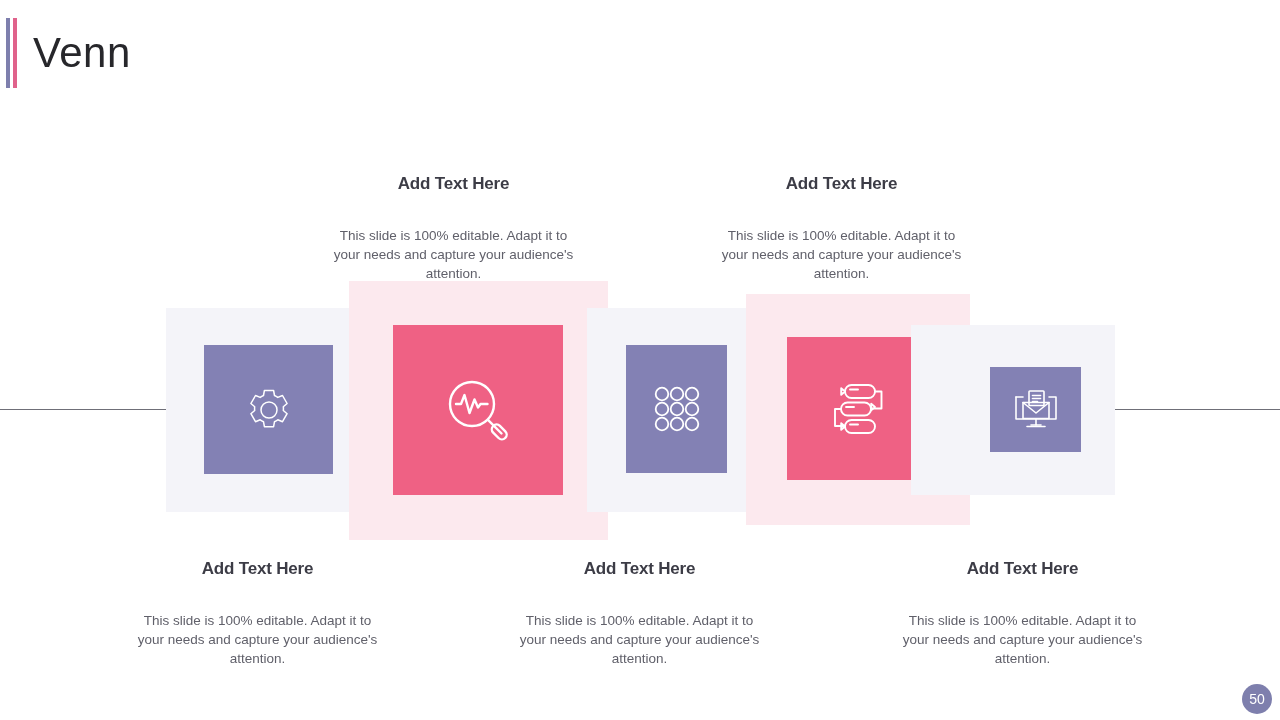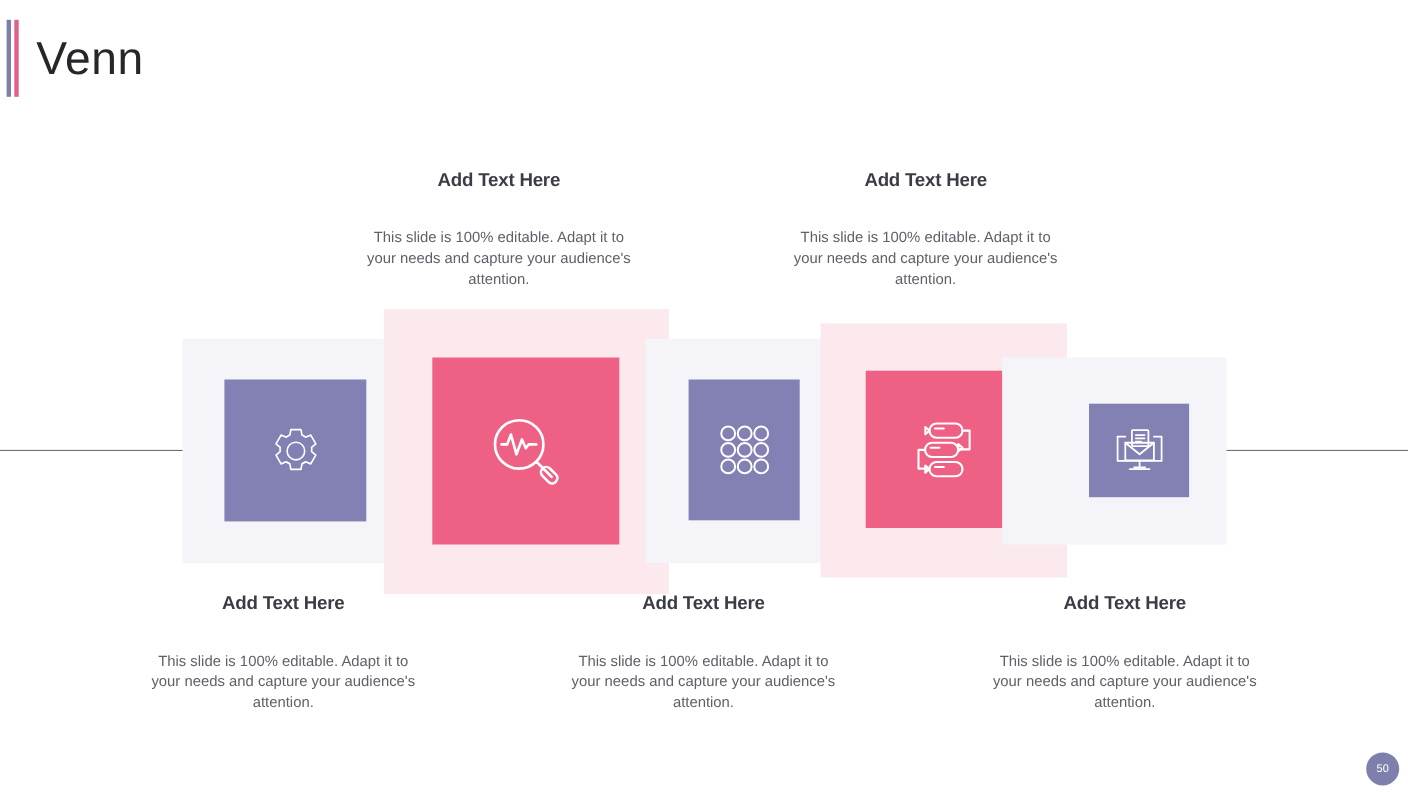--- a/index.html
+++ b/index.html
@@ -53,40 +53,40 @@
   .n4 .outer-square { left:746px; top:294px; width:224px; height:231px; }
   .n4 .inner-square { left:787px; top:337px; width:143px; height:143px; }
 
   .n5 .outer-square { left:911px; top:325px; width:204px; height:170px; }
   .n5 .inner-square { left:990px; top:367px; width:91px; height:85px; }
 
   
   .text-block { position:absolute; text-align:center; }
   .tb-heading {
     font-size:17px; font-weight:bold; color:#3c3c46;
-    letter-spacing:-0.2px; margin-bottom:9px;
+    letter-spacing:-0.2px; margin-bottom:9px;margin-top:20px;
   }
   .tb-body {
     font-size:13.5px; font-weight:400; color:#60606a;
     line-height:19px;
     margin-top:32px;
   }
 
   .top1  { left:333px; top:154px; width:241px; }
   .top2  { left:721px; top:154px; width:241px; }
   .bot1  { left:137px; top:539px; width:241px; }
   .bot2  { left:519px; top:539px; width:241px; }
   .bot3  { left:902px; top:539px; width:241px; }
 
   
   .page-badge {
     position:absolute; right:8px; bottom:6px;
     width:30px; height:30px; border-radius:50%;
     background:#7e7fad; color:#ffffff;
-    font-size:10px; display:flex; align-items:center; justify-content:center;
+    font-size:14px; display:flex; align-items:center; justify-content:center;
   }
 </style>
 </head>
 <body>
 
 <div class="slide">
 
   <div class="title-wrap">
     <div class="accent-bar-purple"></div>
     <div class="accent-bar-pink"></div>

